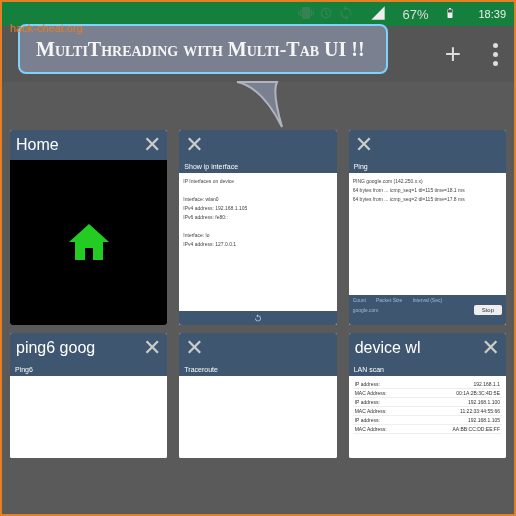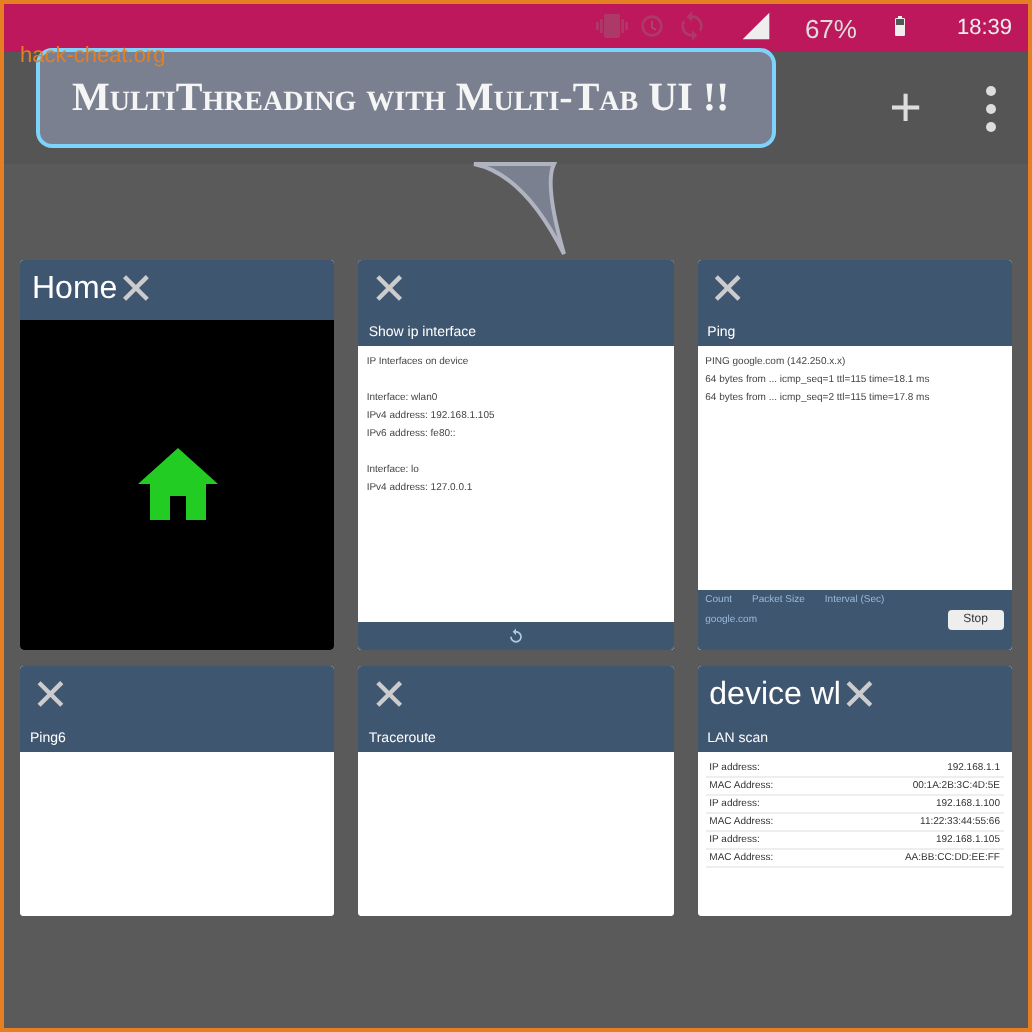--- a/index.html
+++ b/index.html
@@ -1,40 +1,40 @@
 <!DOCTYPE html>
 <html><head>
 <meta charset="utf-8">
 <style>
 * { margin: 0; padding: 0; box-sizing: border-box; }
 body { width: 516px; height: 516px; background: #5a5a5a; font-family: Arial, sans-serif; position: relative; overflow: hidden; border: 2px solid #e67e22; }
 
 .watermark { position: absolute; top: 20px; left: 8px; color: #e67e22; font-size: 11px; z-index: 100; font-weight: 500; }
 
-.status-bar { height: 24px; background: #be185d; display: flex; justify-content: flex-end; align-items: center; padding: 0 8px; gap: 16px; color: #d0d0d0; font-size: 14px; }
+.status-bar { height: 24px; background: #15803d; display: flex; justify-content: flex-end; align-items: center; padding: 0 8px; gap: 16px; color: #d0d0d0; font-size: 14px; }
 .status-icons { display: flex; gap: 4px; align-items: center; opacity: 0.6; }
 .status-icons svg { width: 16px; height: 16px; fill: #888; }
 .signal-icon svg, .battery-icon svg { fill: #eee; opacity: 1; }
 .signal-icon, .battery-icon { opacity: 1; }
 .battery-text { font-size: 13px; color: #ddd; }
 .clock { font-size: 11px; color: #eee; margin-left: 6px; }
 
 .toolbar { height: 56px; background: #555; display: flex; justify-content: flex-end; align-items: center; padding: 0 16px; gap: 32px; }
 .toolbar-btn { color: #ddd; font-size: 28px; cursor: pointer; line-height: 1; }
 .menu-dots { display: flex; flex-direction: column; gap: 4px; }
 .menu-dots span { width: 5px; height: 5px; background: #ddd; border-radius: 50%; }
 
 .speech-bubble { position: absolute; top: 22px; left: 16px; background: #7a8090; border: 2px solid #7dd3fc; border-radius: 8px; padding: 10px 16px; color: #f5f5f5; font-family: Georgia, serif; font-variant: small-caps; font-size: 20px; font-weight: 600; line-height: 1.3; z-index: 50; width: 370px; }
 .speech-tail { position: absolute; top: 75px; left: 230px; width: 0; height: 0; z-index: 49; }
 .speech-tail svg { width: 80px; height: 60px; }
 
 .tabs-grid { padding: 48px 8px 8px 8px; display: grid; grid-template-columns: repeat(3, 1fr); gap: 12px; }
 
 .tab-card { background: #fff; border-radius: 2px; overflow: hidden; height: 195px; display: flex; flex-direction: column; }
-.tab-header { background: #3f5670; color: #fff; height: 30px; display: flex; align-items: center; justify-content: flex-start; padding: 0 6px; font-size: 16px; }
+.tab-header { background: #3f5670; color: #fff; height: 30px; display: flex; align-items: center; justify-content: space-between; padding: 0 6px; font-size: 16px; }
 .tab-title { white-space: nowrap; overflow: hidden; }
 .tab-close { font-size: 22px; color: #ccc; cursor: pointer; line-height: 1; }
 .tab-body { flex: 1; background: #fff; padding: 4px; font-size: 5px; color: #333; overflow: hidden; position: relative; }
 .tab-body.dark { background: #000; display: flex; align-items: center; justify-content: center; }
 .home-icon svg { width: 48px; height: 48px; fill: #2c2; }
 .tab-sub-header { background: #3f5670; color: #fff; font-size: 7px; padding: 3px 5px; margin: -4px -4px 4px -4px; }
 .tab-content-lines { font-size: 5px; line-height: 1.8; color: #444; }
 .tab-footer { position: absolute; bottom: 0; left: 0; right: 0; background: #3f5670; height: 14px; display: flex; align-items: center; justify-content: center; }
 .tab-footer svg { width: 10px; height: 10px; fill: #aaccdd; }
 .ping-controls { position: absolute; bottom: 0; left: 0; right: 0; background: #3f5670; height: 30px; display: flex; flex-direction: column; font-size: 5px; color: #9bd; padding: 2px 4px; }
@@ -152,20 +152,21 @@
       </div>
     </div>
   </div>
 
 </div>
 
 <div class="bottom-row">
 
   <div class="tab-card short">
     <div class="tab-header">
+      <span class="tab-title">ping6 goog</span>
       <span class="tab-close">✕</span>
     </div>
     <div class="tab-body">
       <div class="tab-sub-header">Ping6</div>
       <div class="tab-content-lines"></div>
     </div>
   </div>
 
   <div class="tab-card short">
     <div class="tab-header">

